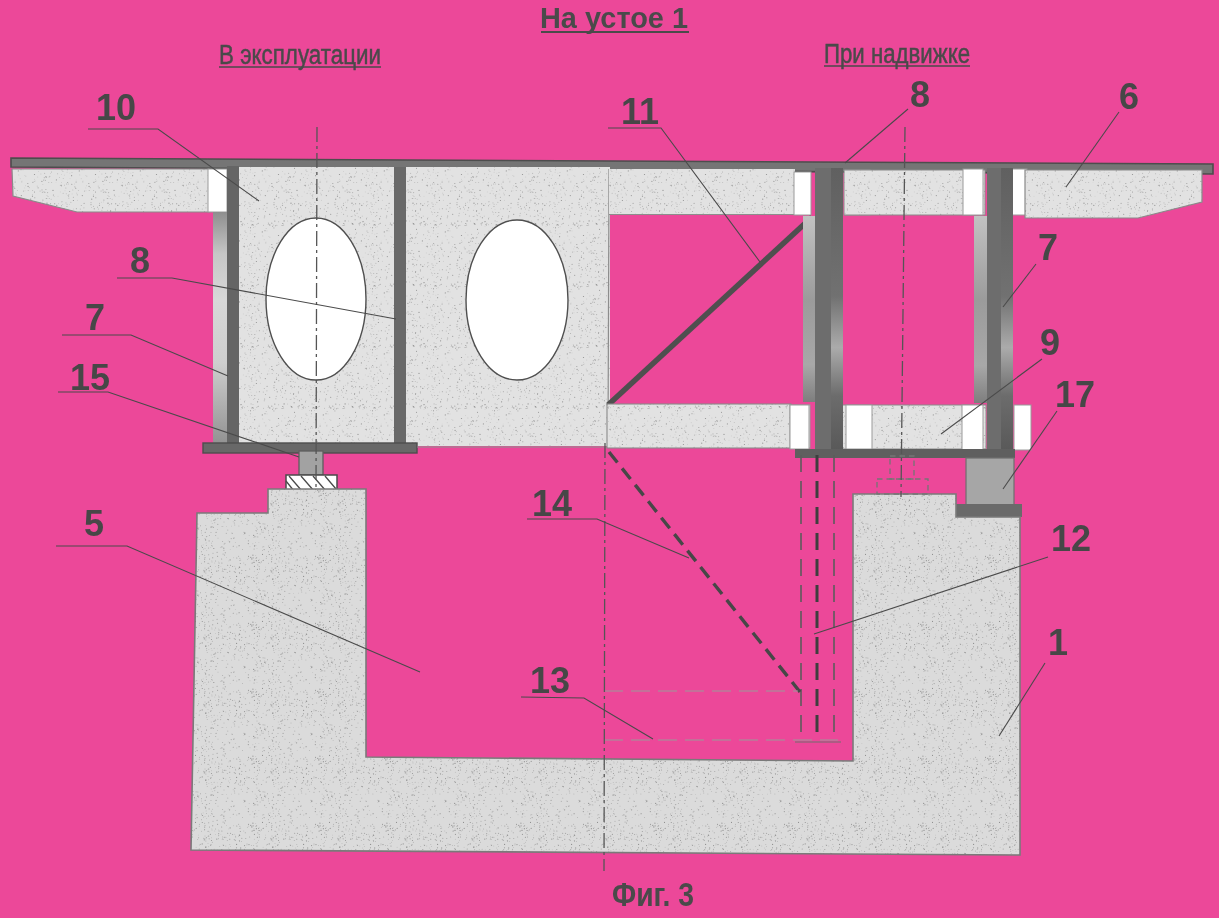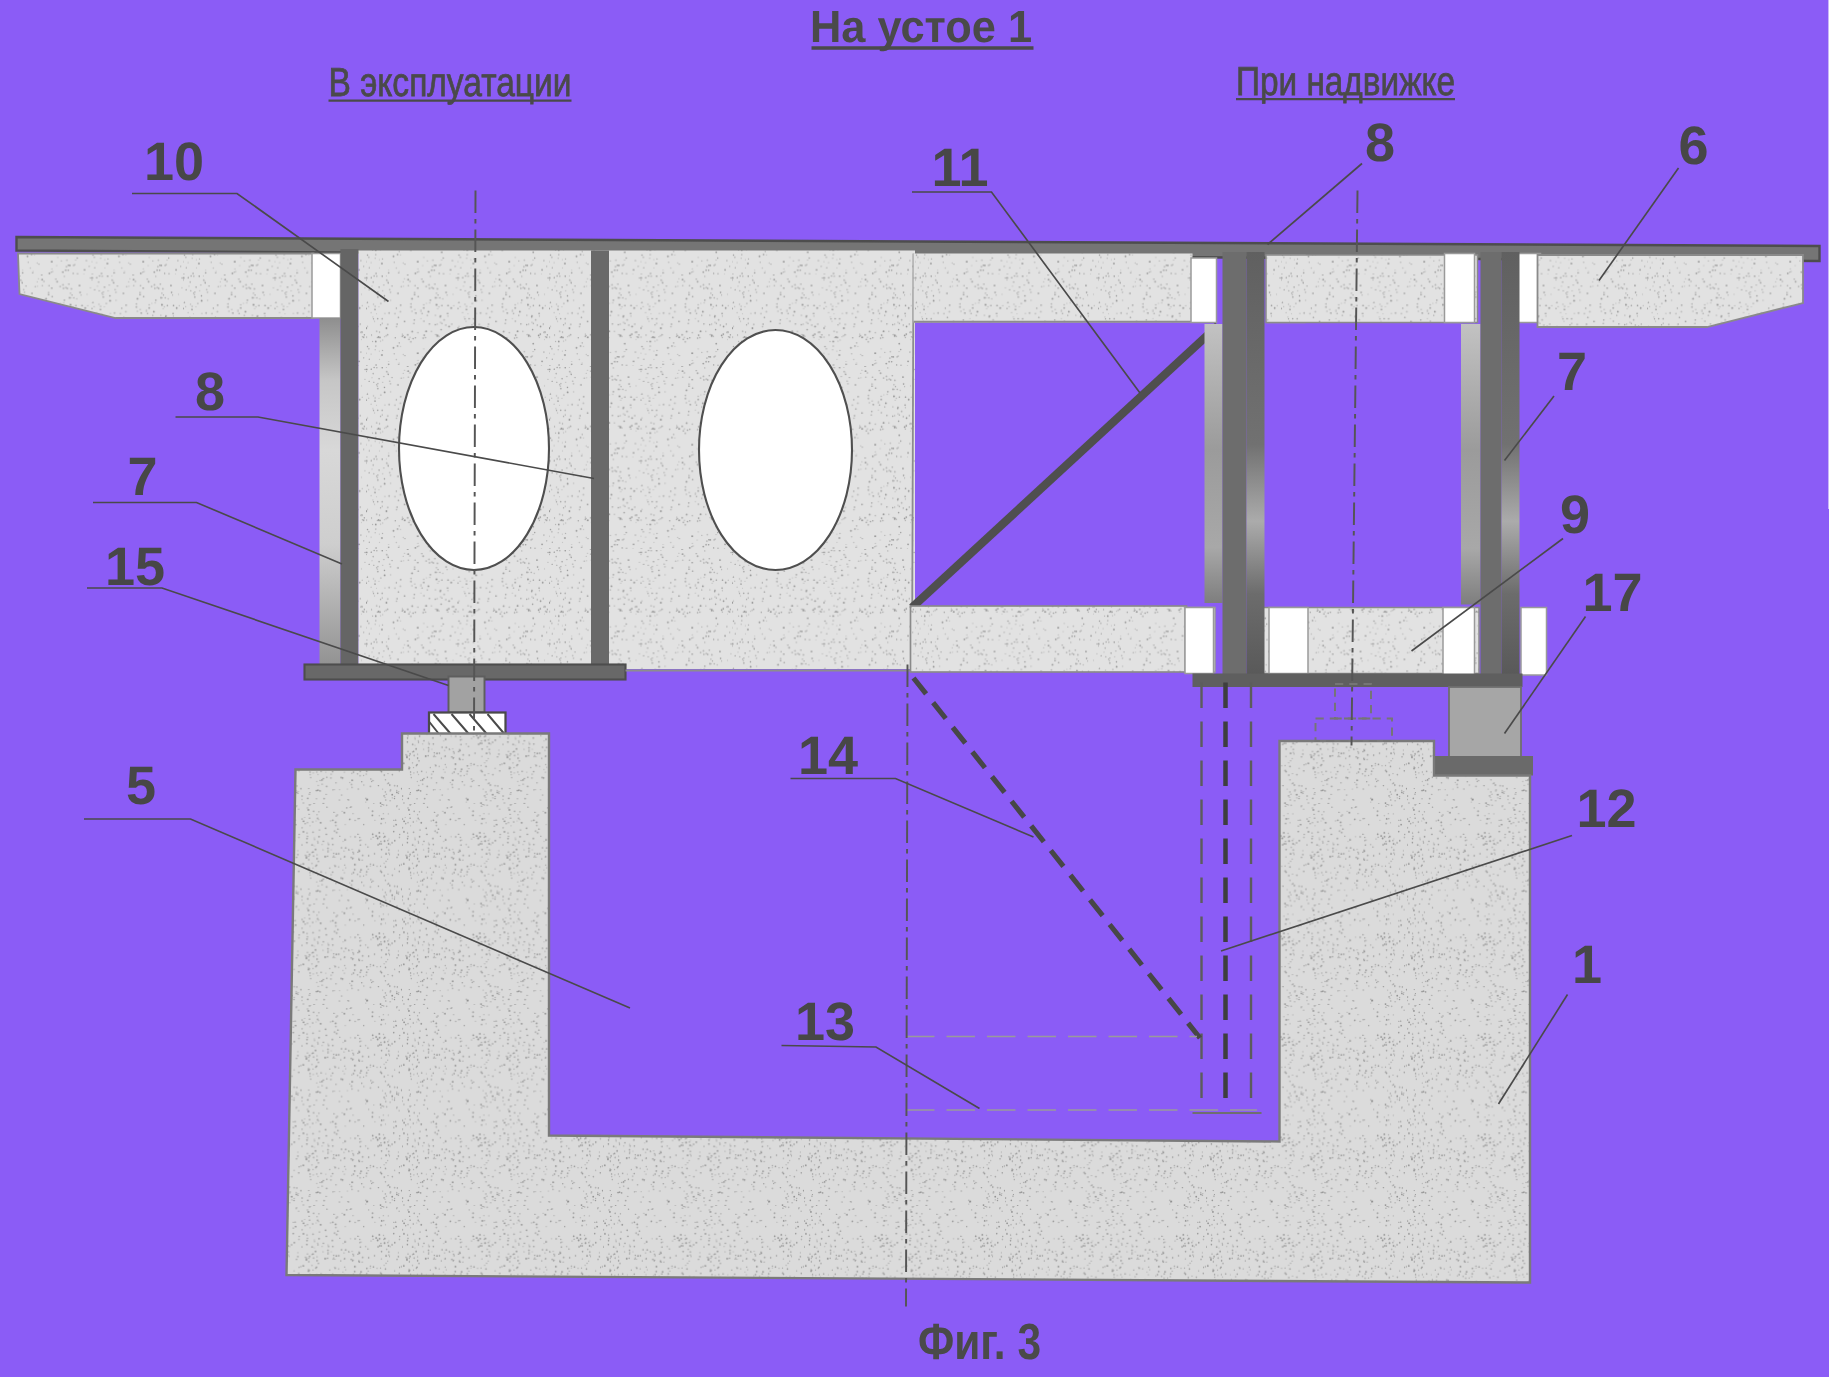--- a/index.html
+++ b/index.html
@@ -1,16 +1,16 @@
 <!DOCTYPE html>
 <html><head>
 <meta charset="utf-8">
 <style>
 html,body{margin:0;padding:0;background:#fbfbfb;}
-#page{position:relative;width:1219px;height:918px;background:#8b5cf6;font-family:"Liberation Sans",sans-serif;}
+#page{position:relative;width:1219px;height:918px;background:#ec4899;font-family:"Liberation Sans",sans-serif;}
 svg{position:absolute;left:0;top:0;}
 text{font-family:"Liberation Sans",sans-serif;fill:#4a4a4a;}
 .num{font-size:36px;font-weight:bold;fill:#474747;}
 .ttl{font-weight:bold;}
 </style>
 </head>
 <body>
 <div id="page">
 <svg width="1219" height="918" viewBox="0 0 1219 918">
 <defs>

